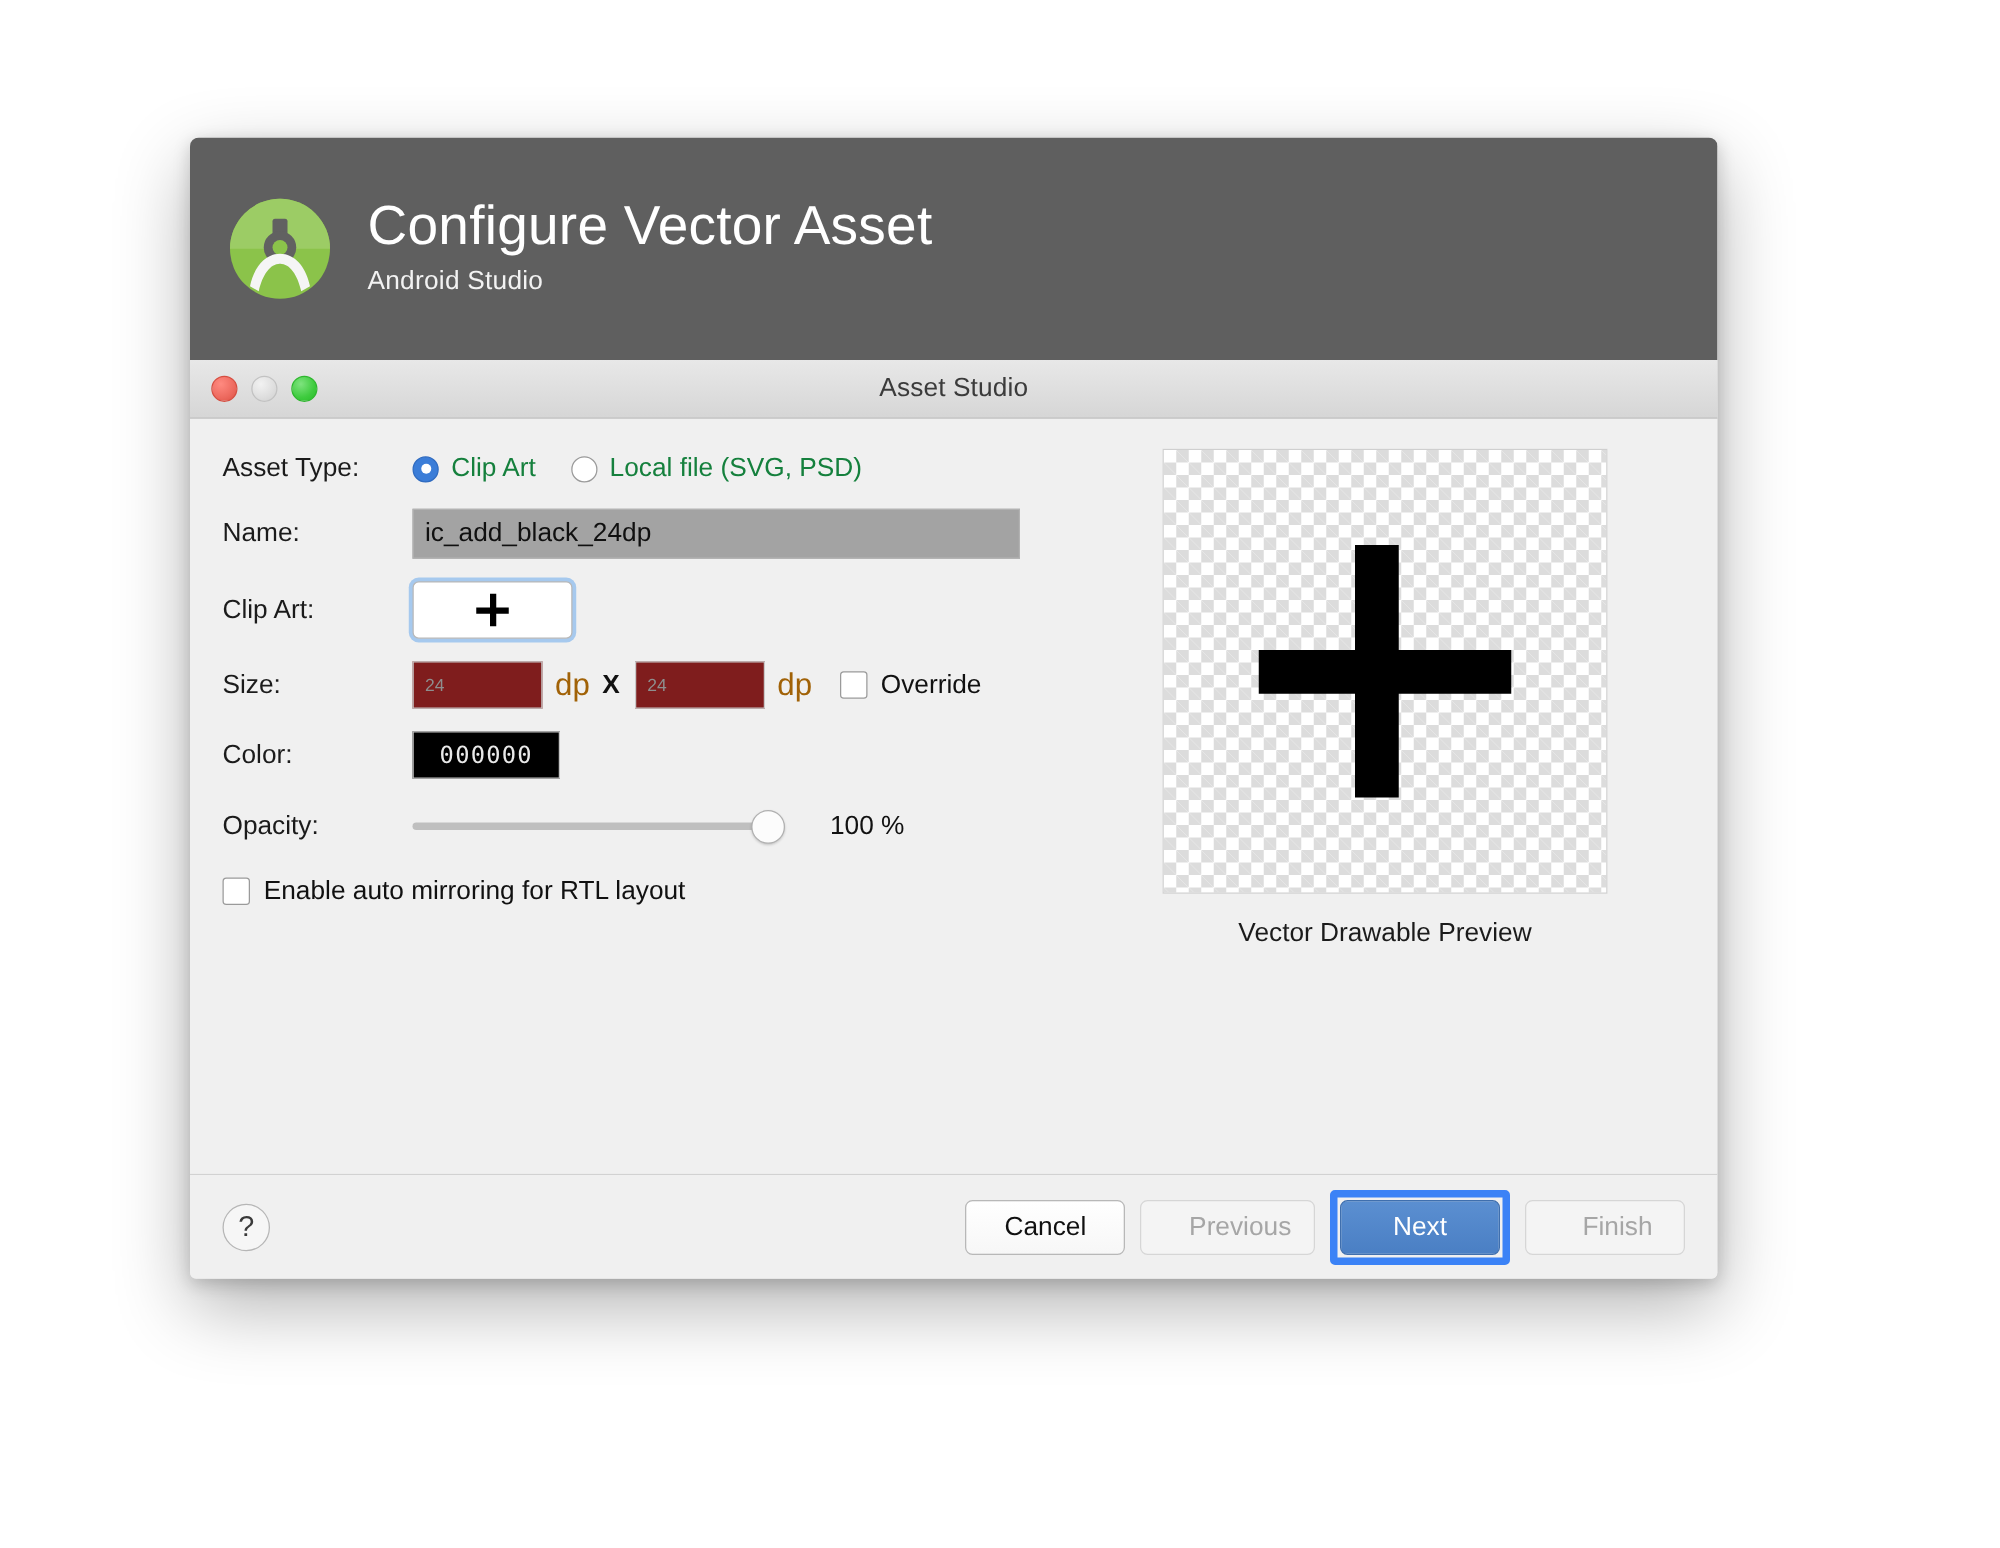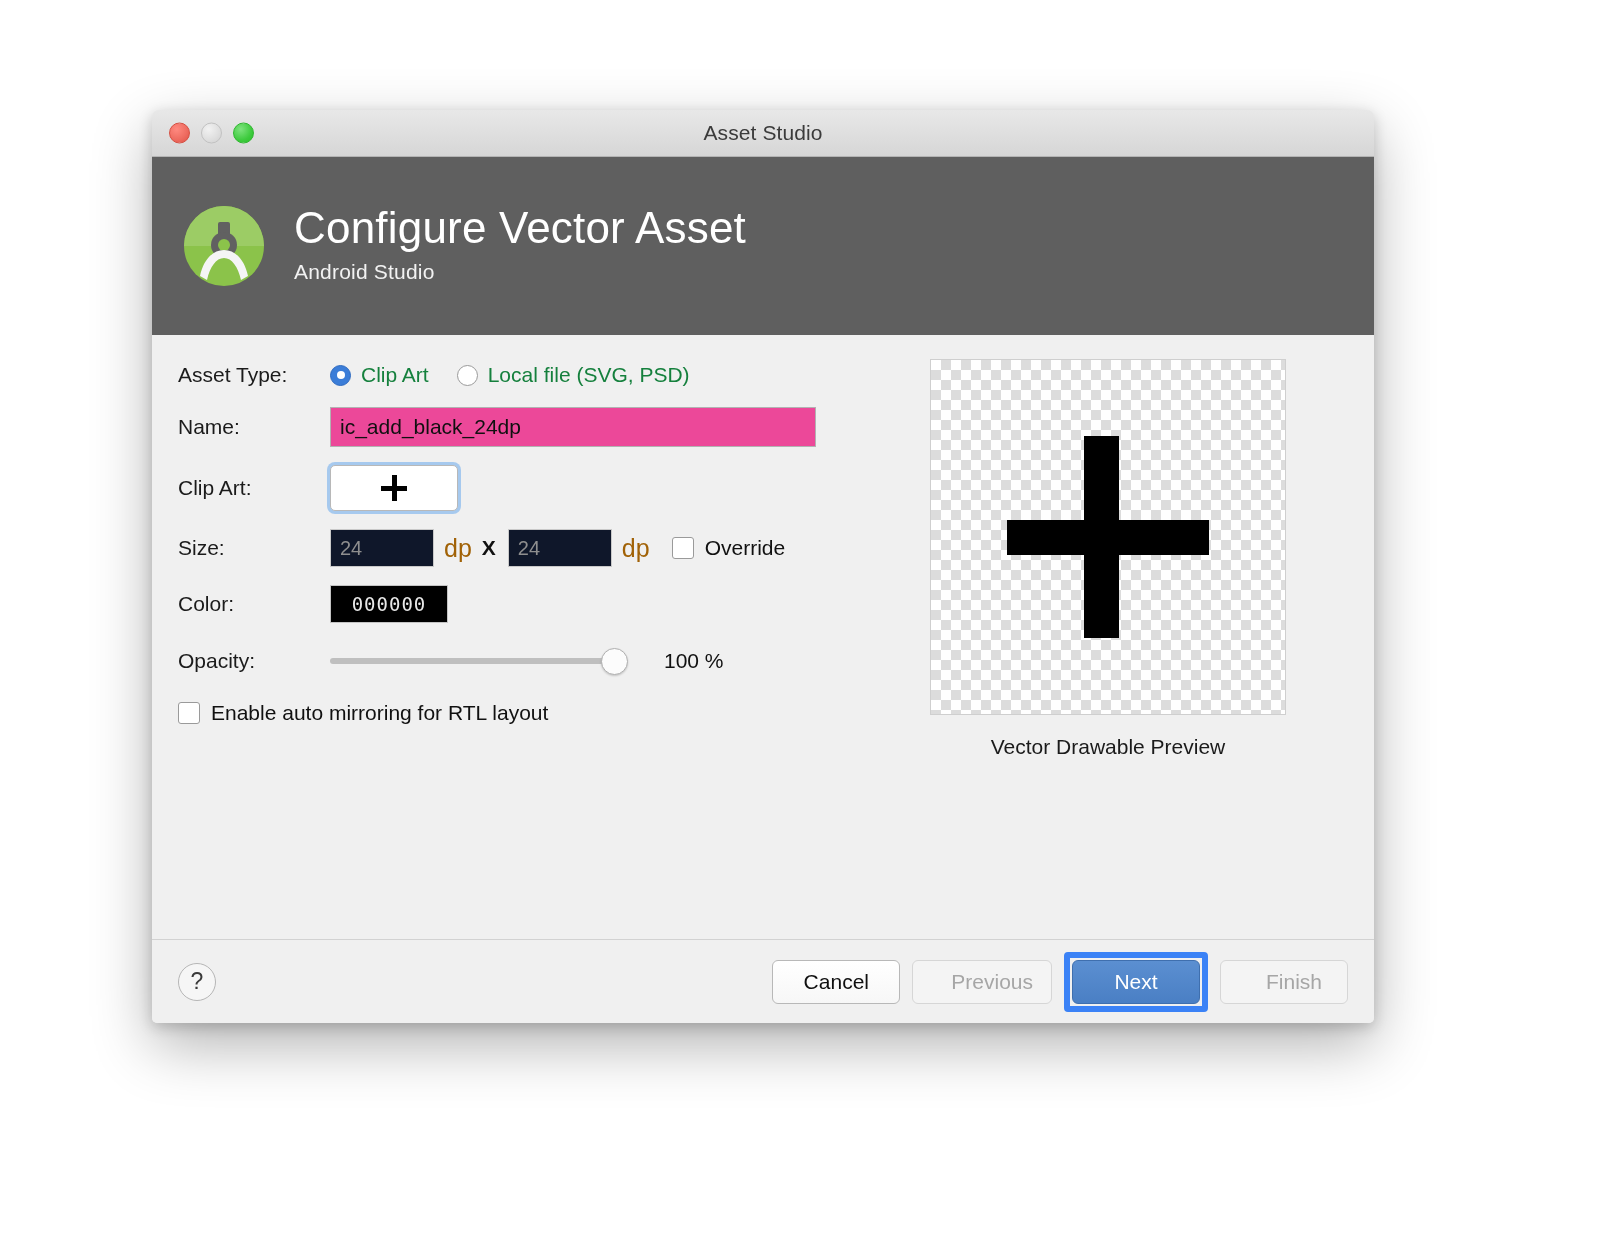--- a/index.html
+++ b/index.html
@@ -167,21 +167,21 @@
     width: 8px;
     height: 8px;
     border-radius: 50%;
     background: #ffffff;
   }
 
   
   .txt-input {
     width: 486px;
     height: 40px;
-    background: #ec4899;
+    background: #a3a3a3;
     border: 1px solid #b2b2b2;
     box-sizing: border-box;
     display: flex;
     align-items: center;
     padding: 4px 9px;
     font-size: 21px;
     color: #101010;
   }
 
   
@@ -207,27 +207,27 @@
     position: absolute;
     background: #000;
   }
   .plus-glyph::before { left: 11px; top: 0; width: 5px; height: 26px; }
   .plus-glyph::after  { top: 11px; left: 0; height: 5px; width: 26px; }
 
   
   .num-input {
     width: 104px;
     height: 38px;
-    background: #0f172a;
+    background: #7f1d1d;
     border: 1px solid #c9c9c9;
     box-sizing: border-box;
     display: flex;
     align-items: center;
     padding: 0 9px;
-    font-size: 20px;
+    font-size: 14px;
     color: #8e8e8e;
   }
   .unit {
     font-size: 25px;
     color: #a16207;
     margin: 0 10px;
   }
   .times {
     font-size: 21px;
     color: #111;
@@ -403,29 +403,20 @@
     padding: 2px;
     margin-left: 12px;
     display: flex;
   }
   #next-wrap .btn { margin-left: 0; }
 </style>
 </head>
 <body>
 
 <div id="dialog">
-
-  <div id="titlebar">
-    <div class="traffic">
-      <span class="light close"></span>
-      <span class="light min"></span>
-      <span class="light zoom"></span>
-    </div>
-    <div id="window-title">Asset Studio</div>
-  </div>
 
   <div id="header">
     <div id="studio-logo">
       <svg width="92" height="92" viewBox="0 0 92 92" aria-hidden="true">
         <circle cx="46" cy="46" r="40" fill="#8bc34a"></circle>
         <path d="M6 46 A40 40 0 0 1 86 46 Z" fill="#9ccc65"></path>
         <g fill="#616161">
           <rect x="40" y="22" width="12" height="16" rx="2"></rect>
           <circle cx="46" cy="45" r="13"></circle>
         </g>
@@ -434,20 +425,29 @@
           <path d="M46 50 C 34 50 25 61 22 76 l 7 4 C 32 67 38 58 46 58 C 54 58 60 67 63 80 l 7 -4 C 67 61 58 50 46 50 Z"></path>
         </g>
       </svg>
     </div>
     <div id="header-text">
       <h1 id="header-title">Configure Vector Asset</h1>
       <div id="header-subtitle">Android Studio</div>
     </div>
   </div>
 
+  <div id="titlebar">
+    <div class="traffic">
+      <span class="light close"></span>
+      <span class="light min"></span>
+      <span class="light zoom"></span>
+    </div>
+    <div id="window-title">Asset Studio</div>
+  </div>
+
   <div id="body">
 
     <div id="form">
 
       <div class="row">
         <div class="lbl">Asset Type:</div>
         <div class="radio-group">
           <label class="radio-item">
             <span class="radio-dot on"></span>
             <span>Clip Art</span>

